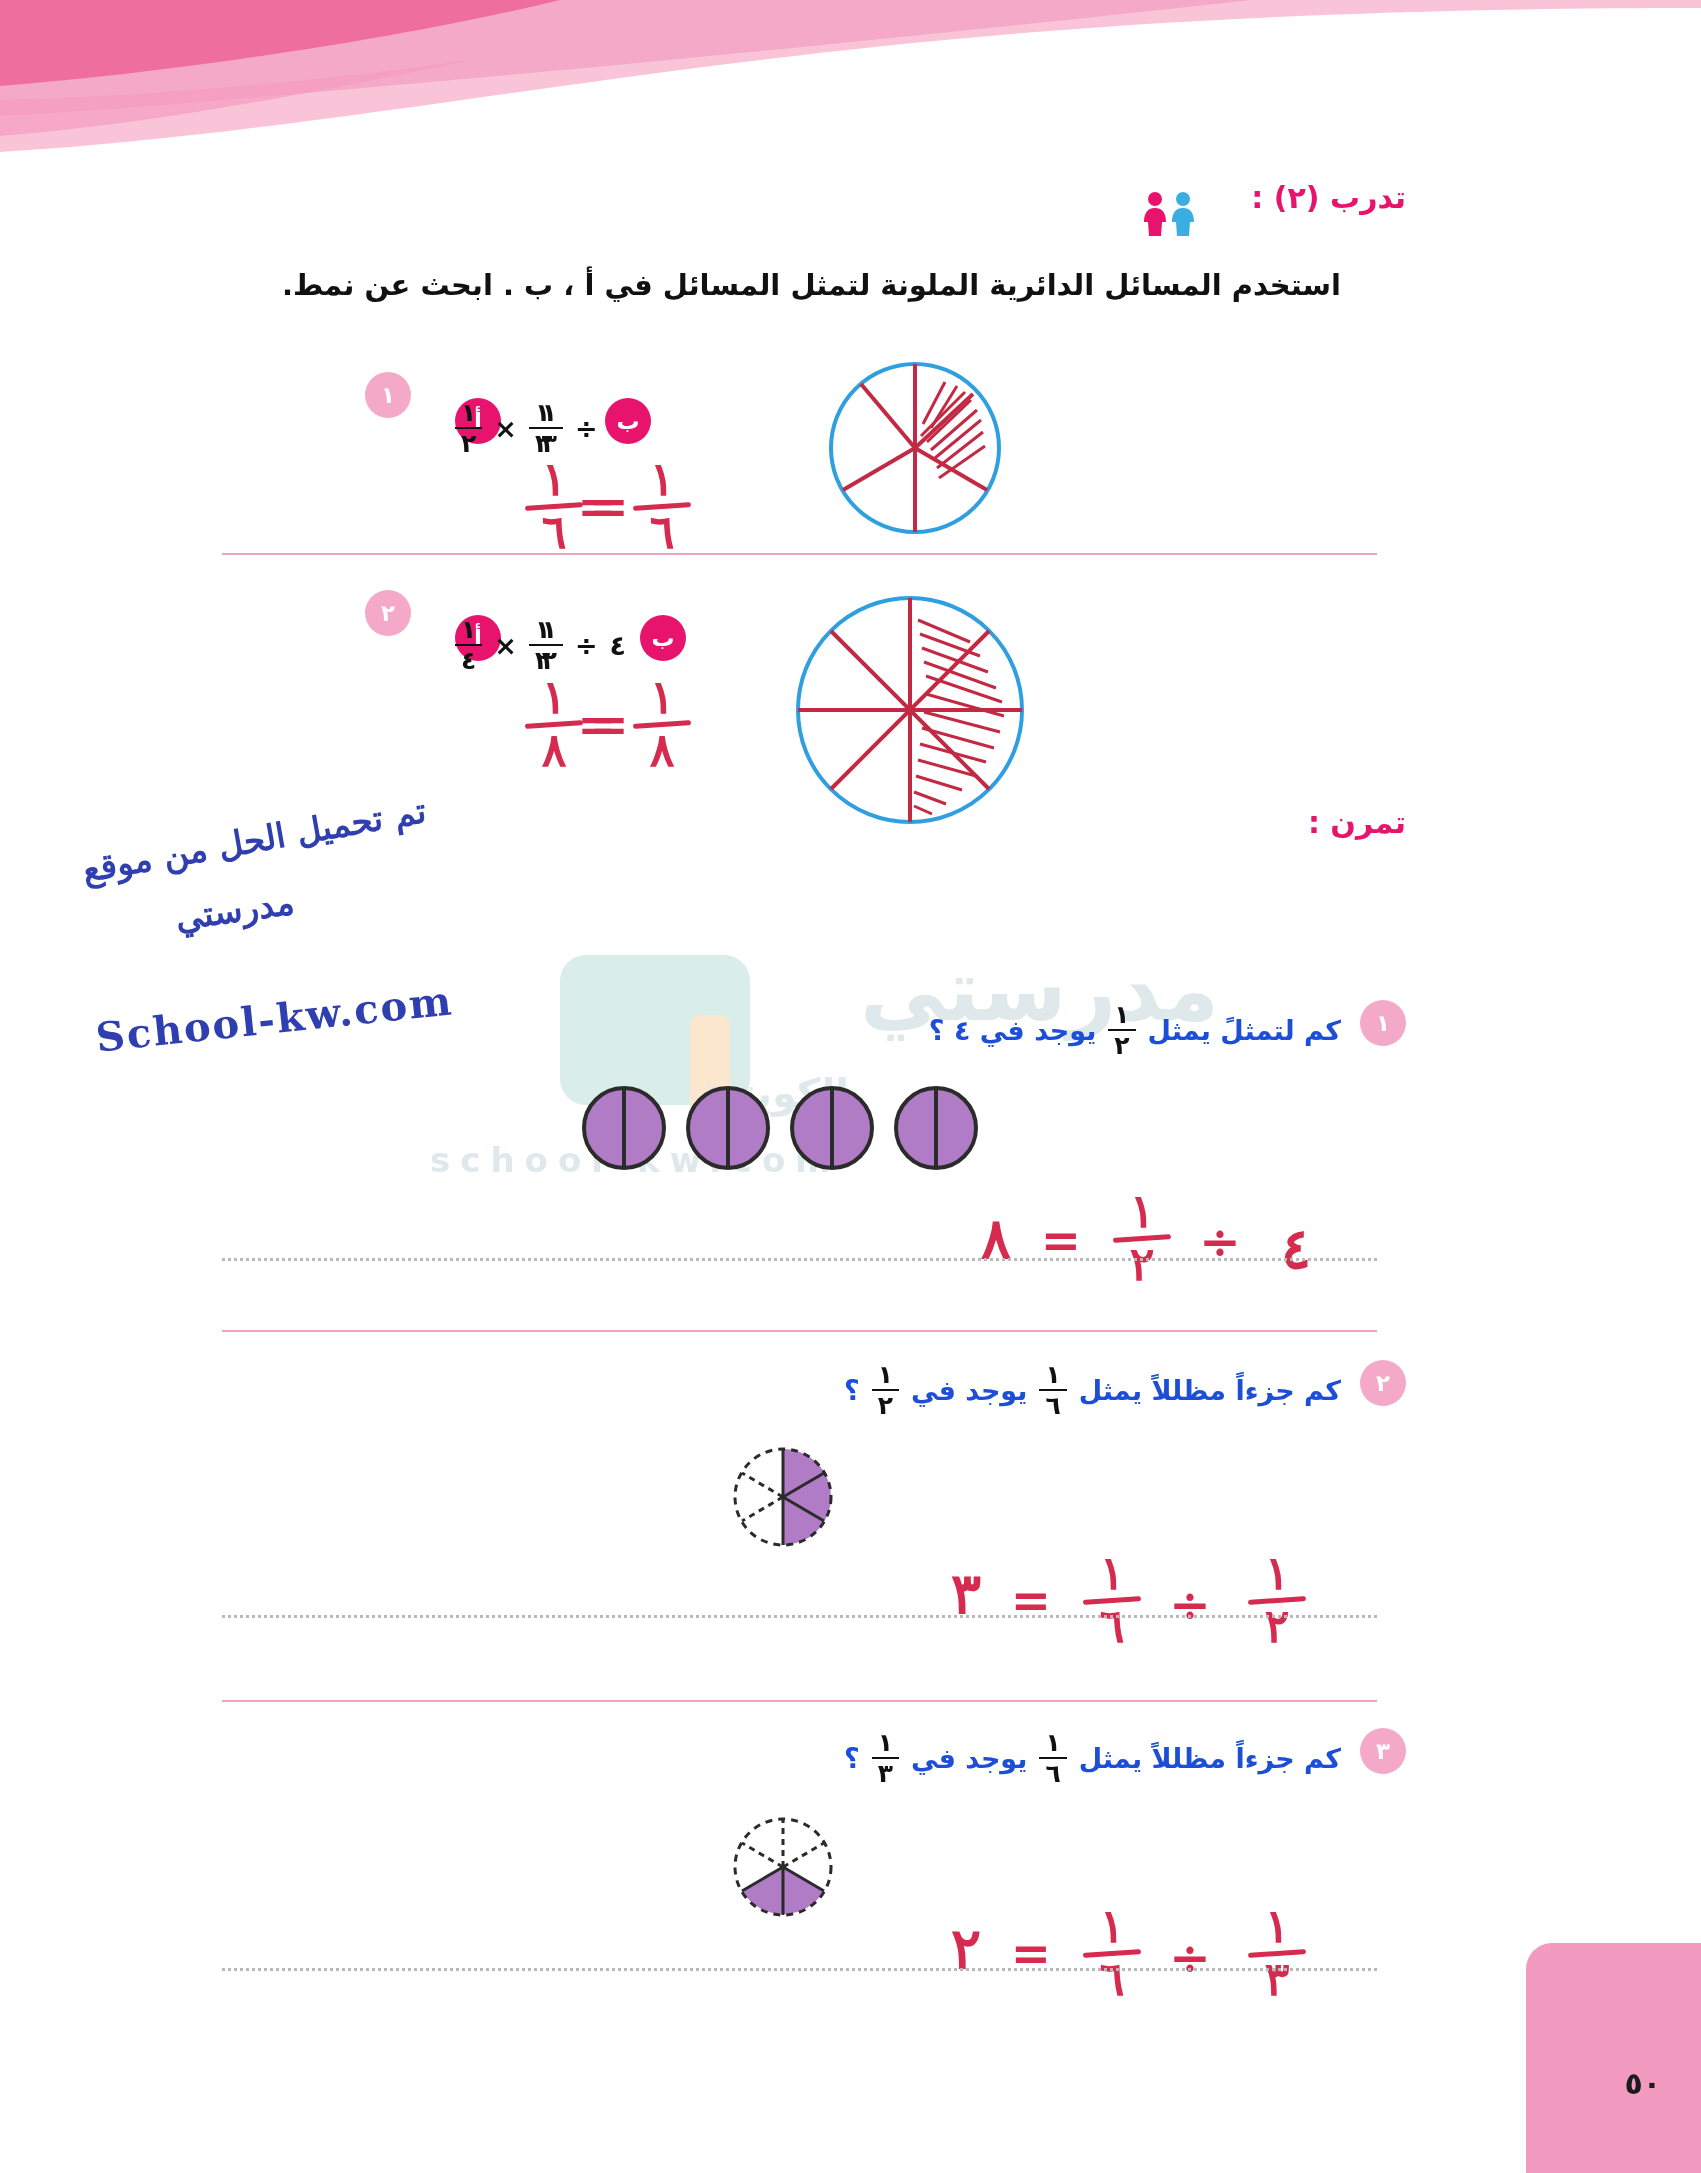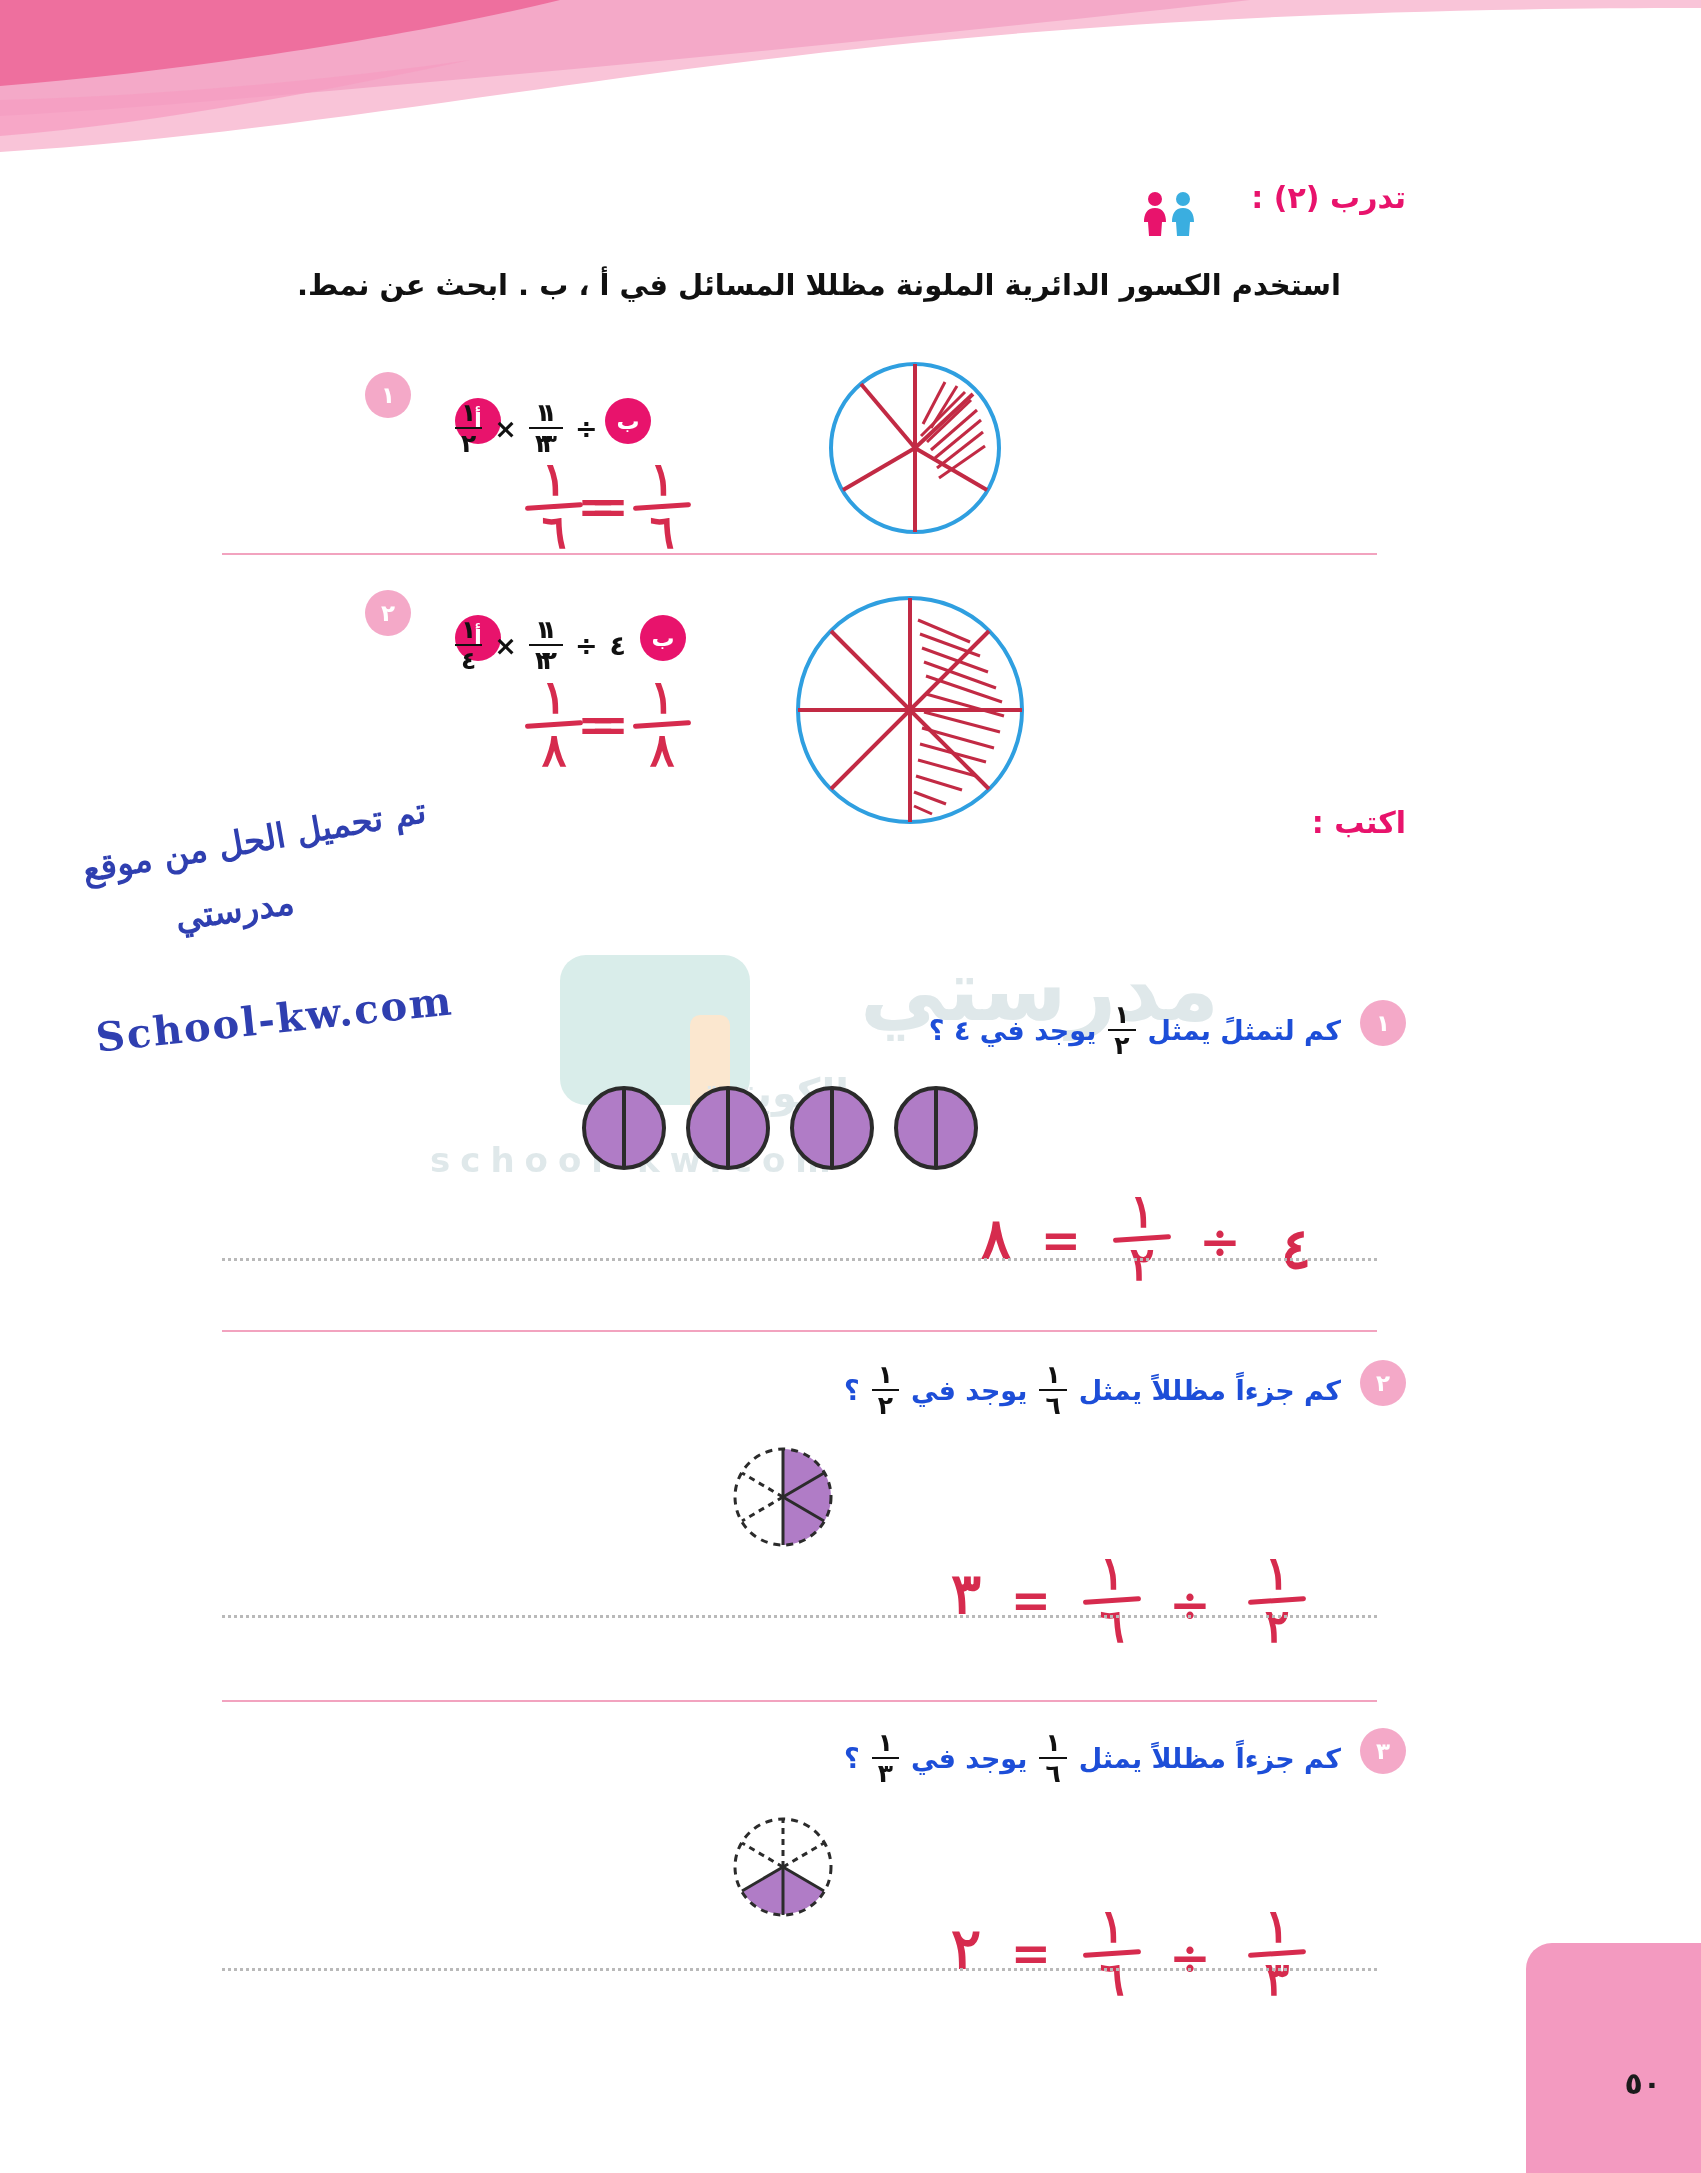--- a/index.html
+++ b/index.html
@@ -126,21 +126,21 @@
 
   <div class="people" style="left:1140px;top:190px;">
     <svg width="60" height="48" viewBox="0 0 60 48" xmlns="http://www.w3.org/2000/svg">
       <circle cx="15" cy="9" r="7" fill="#e8136c"></circle>
       <path d="M15 18 c-8 0 -11 6 -11 14 l4 0 l1 14 l12 0 l1 -14 l4 0 c0 -8 -3 -14 -11 -14z" fill="#e8136c"></path>
       <circle cx="43" cy="9" r="7" fill="#3aaee0"></circle>
       <path d="M43 18 c-8 0 -11 6 -11 14 l4 0 l1 14 l12 0 l1 -14 l4 0 c0 -8 -3 -14 -11 -14z" fill="#3aaee0"></path>
     </svg>
   </div>
   <div class="section-title ar" style="right:295px;top:180px;">تدرب (٢) :</div>
-  <div class="instr ar" style="right:360px;top:268px;">استخدم الكسور الدائرية الملونة مظللا المسائل في أ ، ب  .  ابحث عن نمط.</div>
+  <div class="instr ar" style="right:360px;top:268px;">استخدم المسائل الدائرية الملونة لتمثل المسائل في أ ، ب  .  ابحث عن نمط.</div>
 
   <div class="numcircle" style="right:1290px;top:372px;">١</div>
 
   <div class="numcircle dark" style="right:1200px;top:398px;">أ</div>
   <div class="expr" style="right:1075px;top:400px;">
     <span>٢</span>
     <span>÷</span>
     <span class="frac">
       <span class="num">١</span>
       <span class="den">٣</span>
@@ -255,21 +255,21 @@
       <span class="den">٤</span>
     </span>
   </div>
   <div class="hand" style="left:590px;top:698px;font-size:46px;">=</div>
   <div class="hand-frac" style="left:525px;top:676px;">
     <span class="num">١</span>
     <span class="bar"></span>
     <span class="den">٨</span>
   </div>
 
-  <div class="section-title ar" style="right:295px;top:805px;">اكتب :</div>
+  <div class="section-title ar" style="right:295px;top:805px;">تمرن :</div>
 
   <div class="numcircle" style="right:295px;top:1000px;">١</div>
   <div class="expr" style="right:360px;top:1002px;">
     <span class="qtext ar" style="position:static;">كم لتمثلً يمثل</span>
     <span class="frac">
       <span class="num">١</span>
       <span class="den">٢</span>
     </span>
     <span class="qtext ar" style="position:static;">يوجد في ٤ ؟</span>
   </div>

